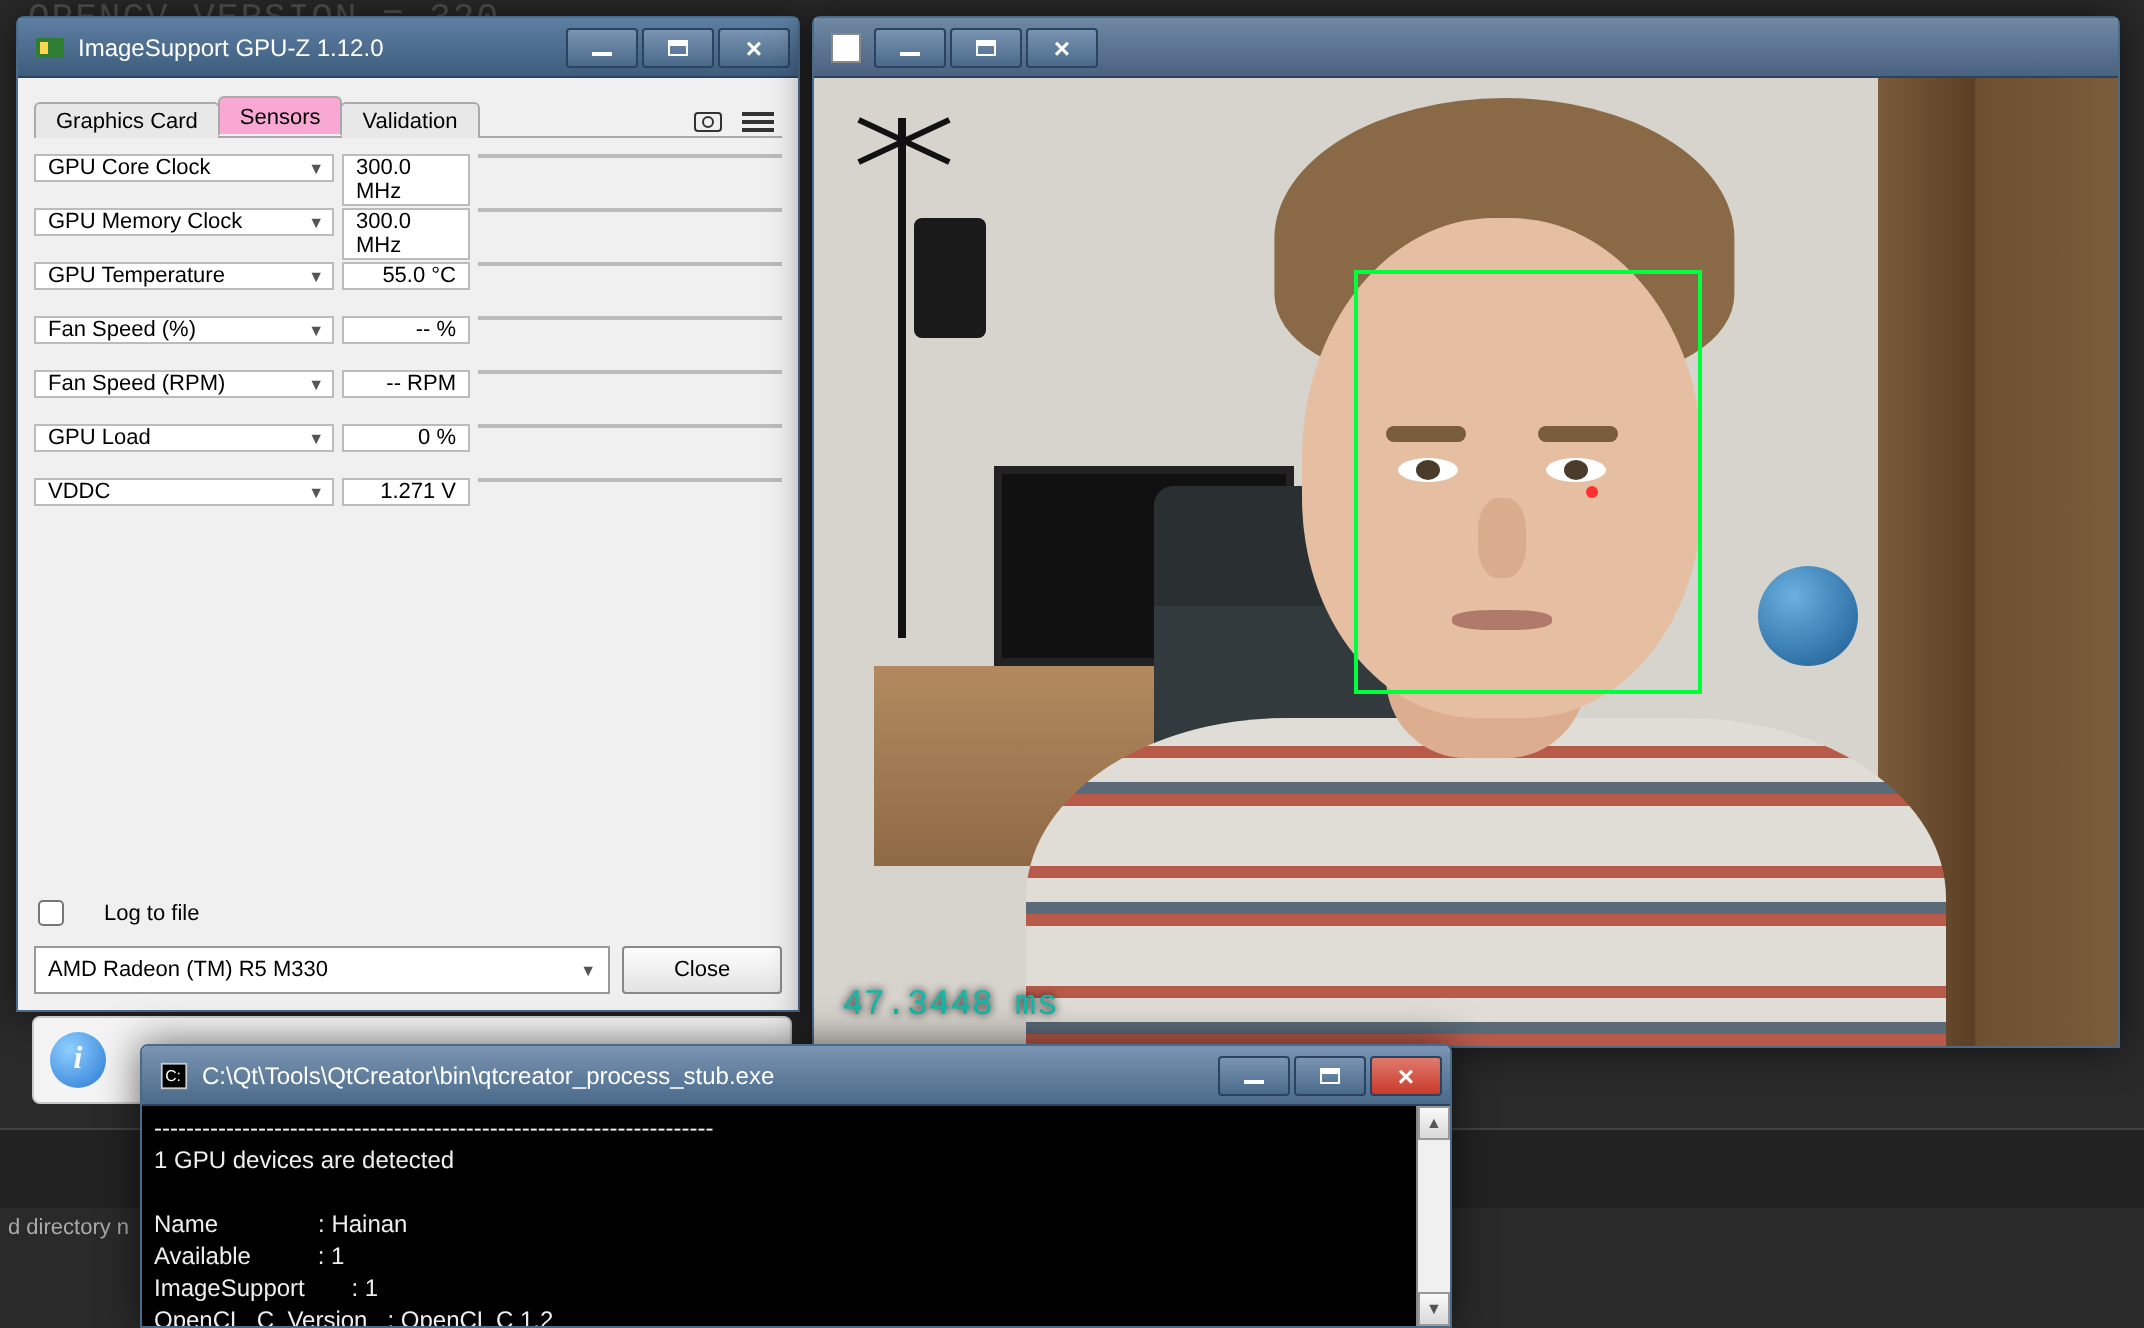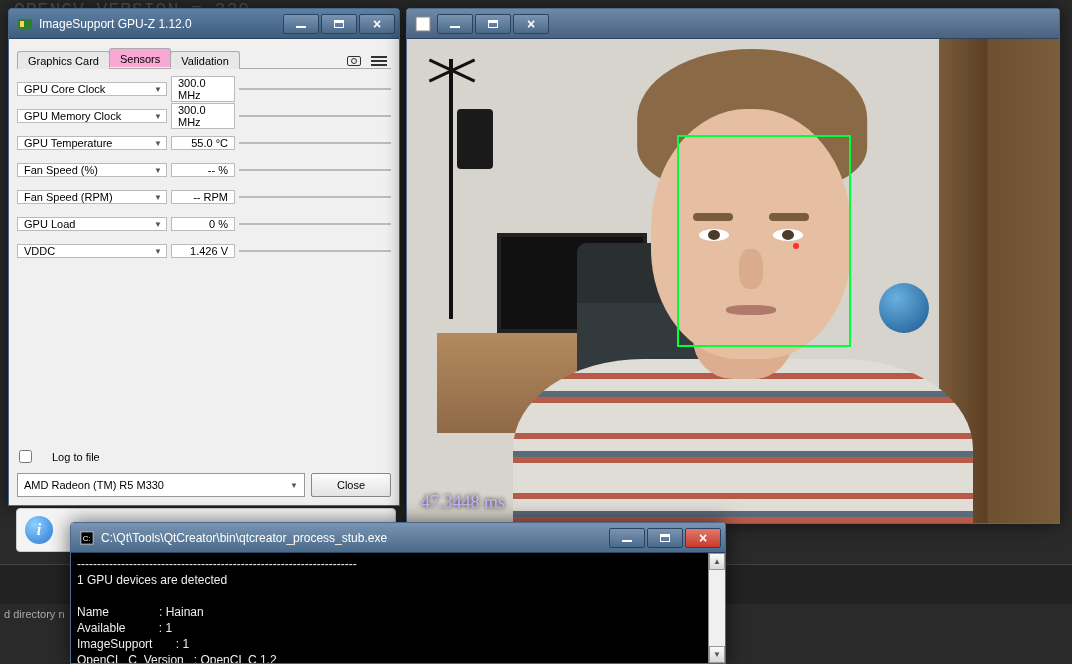--- a/index.html
+++ b/index.html
@@ -26,21 +26,21 @@
   .tab { padding:3px 10px 2px; font-size:11px; border:1px solid #aaa; border-bottom:none; background:#e8e8e8; margin-right:-1px; border-radius:3px 3px 0 0; cursor:pointer; position:relative; top:1px; }
   .tab.active { background:#f9a8d4; top:0px; padding-top:4px; z-index:1; border-bottom:1px solid #f0f0f0; }
   .tabs-right { margin-left:auto; display:flex; gap:8px; align-items:center; padding-right:4px; }
   .camicon, .burgericon { width:16px; height:14px; cursor:pointer; }
   .burgericon { display:flex; flex-direction:column; justify-content:space-between; padding:2px 0;}
   .burgericon span{ height:2px; background:#333;}
   .camrect { width:14px; height:10px; border:1.5px solid #333; border-radius:2px; position:relative; margin-top:2px;}
   .camrect::after{content:"";position:absolute;width:4px;height:4px;border:1.5px solid #333;border-radius:50%;left:3px;top:1px;}
 
   .sensor-rows { padding:8px 0 4px; }
-  .srow { display:flex; align-items:center; height:24px; margin-bottom:3px; }
+  .srow { display:flex; align-items:flex-start; height:24px; margin-bottom:3px; }
   .sname { width:150px; border:1px solid #bbb; background:#fff; font-size:11px; display:flex; align-items:center; padding:0 6px; position:relative; }
   .sname .dd { position:absolute; right:4px; font-size:8px; color:#555;}
   .sval { width:64px; border:1px solid #bbb; background:#fff; font-size:11px; display:flex; align-items:center; justify-content:flex-end; padding:0 6px; margin-left:4px;}
   .sgraph { flex:1; border:1px solid #bbb; background:#fff; margin-left:4px; position:relative; overflow:hidden;}
   .sgraph .bar { position:absolute; right:0; top:2px; bottom:2px; width:58px; background:#ff0000;}
 
   .logrow { margin-top:auto; padding:6px 2px; font-size:11px; display:flex; align-items:center; gap:20px;}
   .bottombar { display:flex; gap:6px; padding:4px 0 0;align-items:flex-end;}
   .devsel { flex:1; border:1px solid #999; background:#fff; height:24px; font-size:11px; display:flex; align-items:center; padding:0 6px; position:relative;}
   .devsel .dd { position:absolute; right:6px; font-size:8px; color:#555;}
@@ -80,21 +80,21 @@
   .eye { position:absolute; width:30px; height:12px; background:#fff; border-radius:50%; top:120px;}
   .eye::after{content:"";position:absolute;left:9px;top:1px;width:12px;height:10px;background:#4a3b2a;border-radius:50%;}
   .eye.l{ left:48px;} .eye.r{ right:48px;}
   .brow { position:absolute; width:40px; height:8px; background:#7a5d3d; border-radius:4px; top:104px;}
   .brow.l{left:42px;} .brow.r{right:42px;}
   .nose { position:absolute; left:50%; top:140px; transform:translateX(-50%); width:24px; height:40px; background:#d9ac8e; border-radius:40%;}
   .mouth { position:absolute; left:50%; top:196px; transform:translateX(-50%); width:50px; height:10px; background:#b07a6a; border-radius:40%;}
 
   .face-box { position:absolute; border:2px solid #00ff3c; }
   .face-dot { position:absolute; width:6px; height:6px; background:#ff3030; border-radius:50%; }
-  .ms-text { position:absolute; left:14px; bottom:10px; color:#c4b5fd; font-size:18px; font-family:Liberation Serif, serif; text-shadow:0 0 4px #000;}
+  .ms-text { position:absolute; left:14px; bottom:10px; color:#14b8a6; font-size:18px; font-family:Liberation Mono, monospace; text-shadow:0 0 4px #000;}
 
   
   #console { left:70px; top:522px; width:656px; height:142px; border-radius:4px 4px 0 0; overflow:hidden;}
   #console .titlebar { background:linear-gradient(#7a94b2,#4a6a8a); }
   #console .titleicon svg{width:14px;height:14px;}
   #console .body { flex:1; background:#000; color:#eee; font-family:"Lucida Console","Courier New",monospace; font-size:12px; padding:4px 6px; white-space:pre; overflow:hidden; position:relative; line-height:15px;}
   #console .scrollbar { position:absolute; right:0; top:0; bottom:0; width:17px; background:#e8e8e8; border-left:1px solid #888; display:flex; flex-direction:column;}
   #console .sbtn { height:17px; background:linear-gradient(#fafafa,#d8d8d8); border:1px solid #999; display:flex; align-items:center; justify-content:center; font-size:8px; color:#555; cursor:pointer;}
   #console .strack { flex:1; background:#f0f0f0;}
   #console .winbtn.close { background:linear-gradient(#e07a6c,#c83a2c);}
@@ -212,21 +212,21 @@
             <span>0 %</span>
           </div>
           <div class="sgraph"></div>
         </div>
         <div class="srow">
           <div class="sname">
             <span>VDDC</span>
             <span class="dd">▼</span>
           </div>
           <div class="sval">
-            <span>1.426 V</span>
+            <span>1.271 V</span>
           </div>
           <div class="sgraph"></div>
         </div>
       </div>
 
     <div class="logrow">
       <input type="checkbox" id="logcb" style="">
       <label for="logcb">Log to file</label>
     </div>
     <div class="bottombar">

